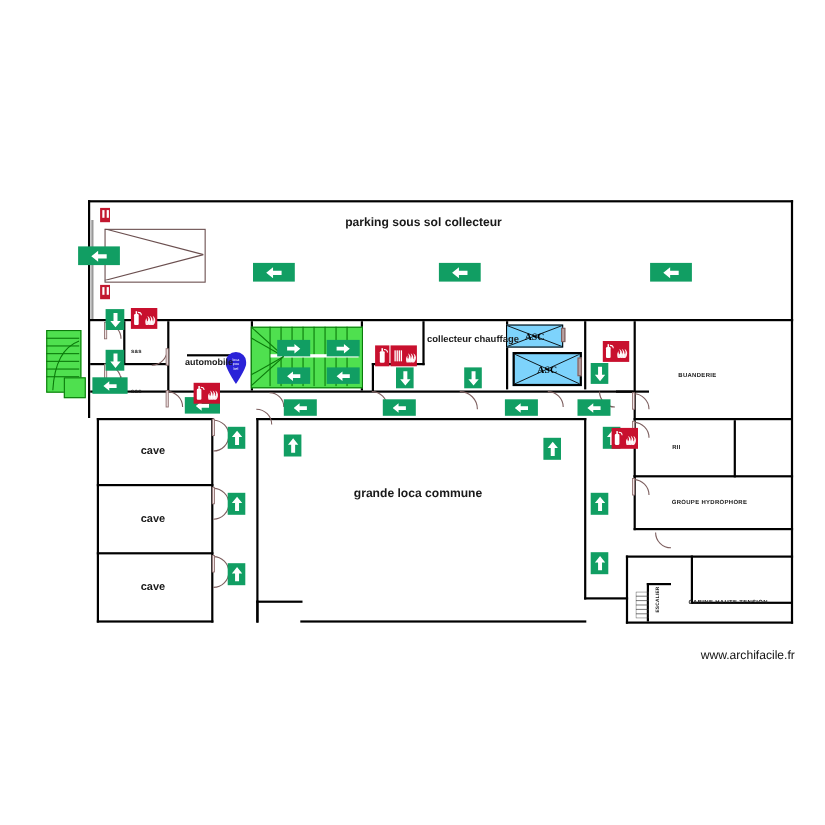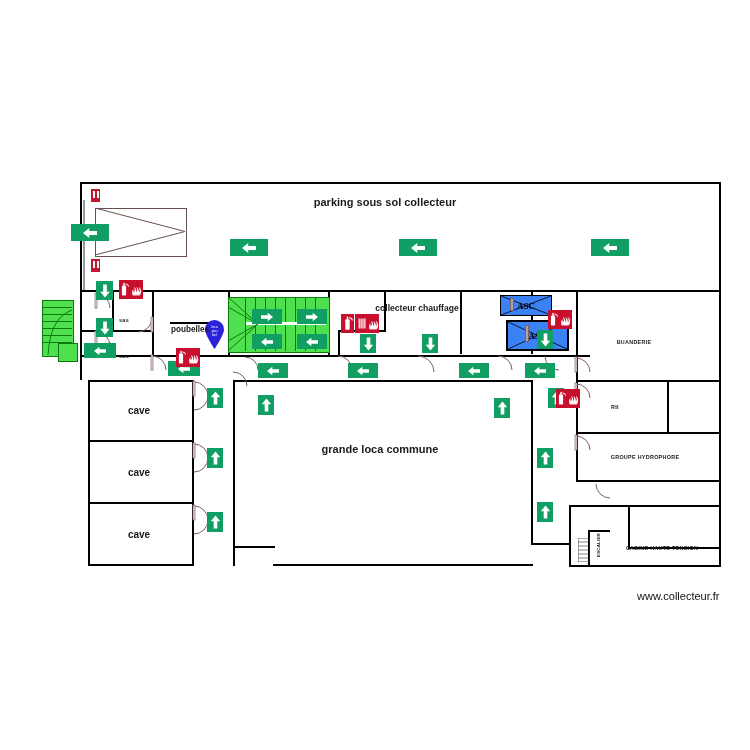--- a/index.html
+++ b/index.html
@@ -37,21 +37,21 @@
   .tinyred::after{content:"";position:absolute;left:1px;top:1px;right:1px;bottom:1px;
      background:
        linear-gradient(#fff,#fff) 1px 1px/2px 7px no-repeat,
        linear-gradient(#fff,#fff) 5px 1px/2px 7px no-repeat;}
 
   
   .greenfill{position:absolute;background:#4fe04f;border:1px solid #0b7a0b;}
   .stepline{position:absolute;background:#0b7a0b;}
 
   
-  .asc{position:absolute;background:#3b82f6;border:1.6px solid #000;margin-left:40px;}
+  .asc{position:absolute;background:#7dd3fc;border:1.6px solid #000;}
   .asc .x1,.asc .x2{position:absolute;left:0;top:0;width:100%;height:100%;}
   .asc .lbl{position:absolute;left:50%;top:50%;transform:translate(-50%,-50%);
             font-size:9px;font-weight:bold;font-family:"Liberation Serif",serif;}
 
   
   .ramp{position:absolute;border:1px solid #6b4f4f;background:transparent;}
 
   
   .pin{position:absolute;}
 
@@ -226,22 +226,22 @@
     <path d="M9.5 29 C9.5 29 19 15 19 9.5 A9.5 9.5 0 1 0 0 9.5 C0 15 9.5 29 9.5 29 Z" fill="#2a22d8"></path>
     <text x="9.5" y="8" font-size="3.4" fill="#fff" text-anchor="middle" font-family="Liberation Sans, sans-serif">loca</text>
     <text x="9.5" y="12" font-size="3.4" fill="#fff" text-anchor="middle" font-family="Liberation Sans, sans-serif">pou</text>
     <text x="9.5" y="16" font-size="3.4" fill="#fff" text-anchor="middle" font-family="Liberation Sans, sans-serif">bel</text>
   </svg>
 
   <div class="tinyred" style="left:91px;top:189px;width:9px;height:13px;"></div>
   <div class="tinyred" style="left:91px;top:259px;width:9px;height:13px;"></div>
 
   <div class="rlabel big" style="left:385px;top:202px;">parking sous sol collecteur</div>
-  <div class="rlabel mid" style="left:417px;top:308px;font-size:8.6px;">collecteur chauffage</div>
-  <div class="rlabel mid" style="left:190px;top:329px;font-size:8.2px;">poubelles</div>
+  <div class="rlabel mid" style="left:430px;top:308px;font-size:8.6px;">collecteur chauffage</div>
+  <div class="rlabel mid" style="left:190px;top:329px;font-size:8.2px;">automobile</div>
   <div class="rlabel sm" style="left:124px;top:320px;">sas</div>
   <div class="rlabel sm" style="left:124px;top:356px;">sas</div>
   <div class="rlabel mid" style="left:139px;top:410px;font-size:10px;">cave</div>
   <div class="rlabel mid" style="left:139px;top:472px;font-size:10px;">cave</div>
   <div class="rlabel mid" style="left:139px;top:534px;font-size:10px;">cave</div>
   <div class="rlabel big" style="left:380px;top:449px;">grande loca commune</div>
   <div class="rlabel sm" style="left:634px;top:342px;">BUANDERIE</div>
   <div class="rlabel sm" style="left:615px;top:407px;">RII</div>
   <div class="rlabel sm" style="left:645px;top:457px;">GROUPE HYDROPHORE</div>
   <div class="rlabel sm" style="left:662px;top:548px;">CABINE HAUTE TENSION</div>
@@ -461,15 +461,15 @@
           </g>
           <g>
             <path d="M13.6 15 q-1.4 -4 0.8 -6.4 q-0.5 2.4 1 3.2 q1 -2.6 -0.4 -5.2 q3 2 2.2 5.6 q-0.4 2 -1.6 2.8 Z" fill="#fff" opacity="0.92"></path>
             <path d="M16 15 q-1.4 -4 0.8 -6.4 q-0.5 2.4 1 3.2 q1 -2.6 -0.4 -5.2 q3 2 2.2 5.6 q-0.4 2 -1.6 2.8 Z" fill="#fff" opacity="0.92"></path>
             <path d="M18.4 15 q-1.4 -4 0.8 -6.4 q-0.5 2.4 1 3.2 q1 -2.6 -0.4 -5.2 q3 2 2.2 5.6 q-0.4 2 -1.6 2.8 Z" fill="#fff" opacity="0.92"></path>
           </g>
         </svg>
       </div>
     </div>
 
-  <div class="footer" style="left:637px;top:590px;">www.collecteur.fr</div>
+  <div class="footer" style="left:637px;top:590px;">www.archifacile.fr</div>
 
 </div>
 
 </body></html>

